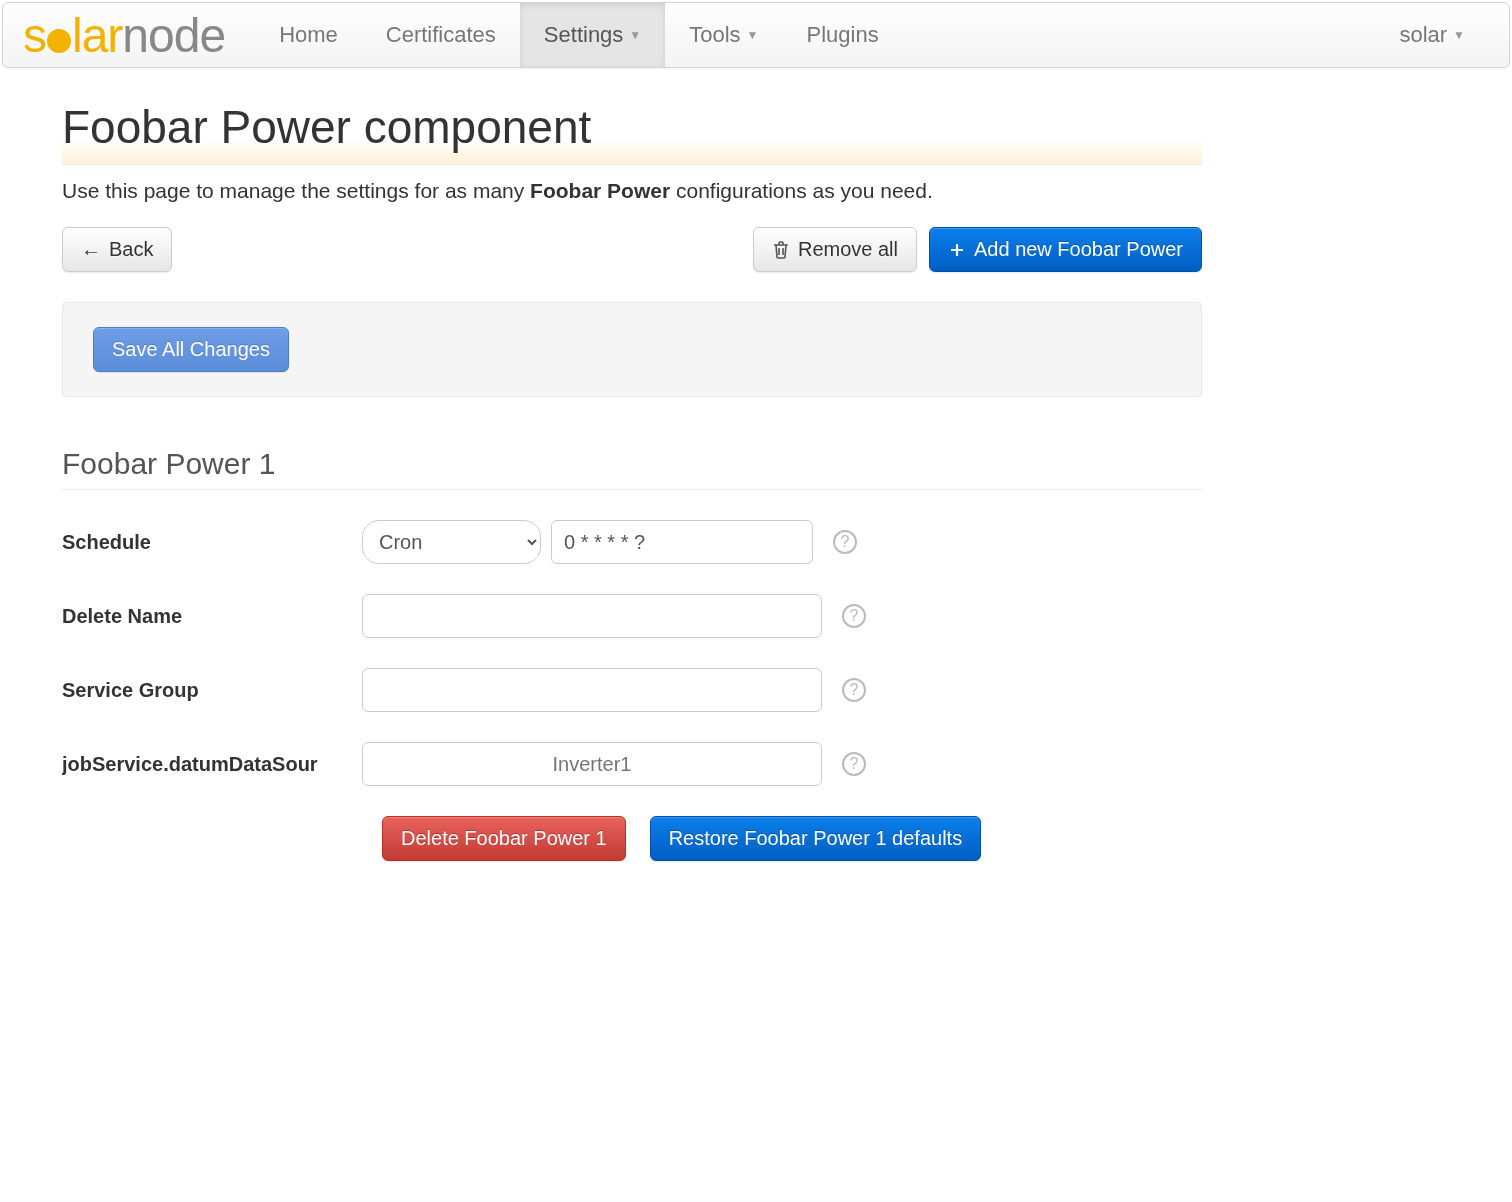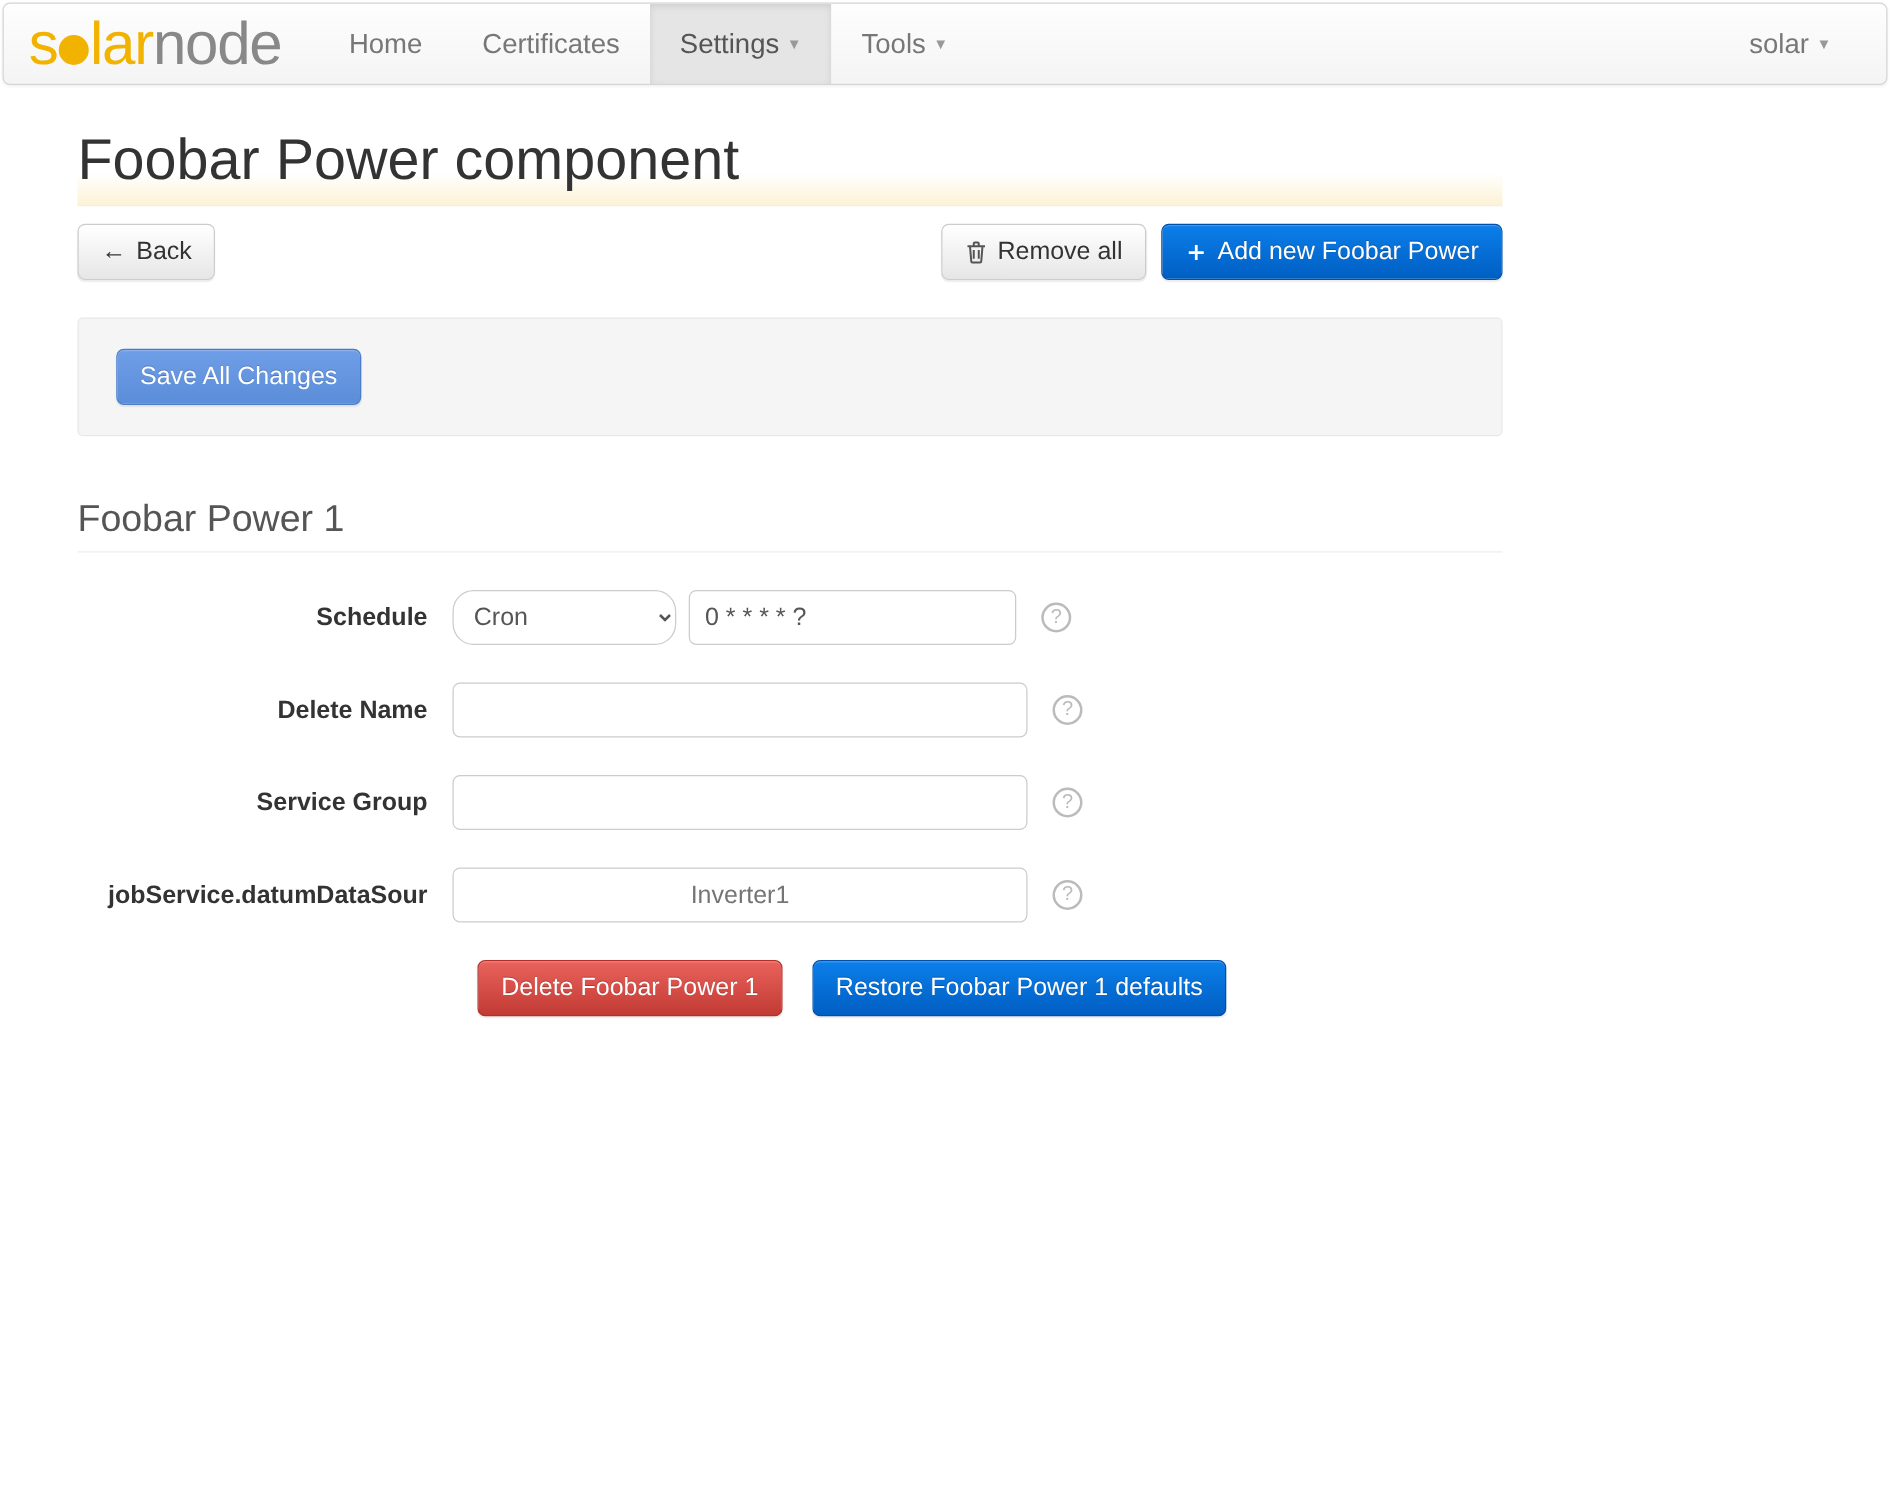--- a/index.html
+++ b/index.html
@@ -128,21 +128,21 @@
   padding-bottom: 8px;
   margin-bottom: 30px;
 }
 .form-row {
   display: flex;
   align-items: center;
   margin-bottom: 30px;
 }
 .form-label {
   width: 300px;
-  text-align: right;
+  text-align: left;
   padding-right: 20px;
   font-weight: 700;
   font-size: 20px;
   color: #333;
   white-space: nowrap;
   overflow: hidden;
 }
 .form-controls {
   display: flex;
   align-items: center;
@@ -190,31 +190,37 @@
         <span>Certificates</span>
       </a>
     <a class="nav-item active">
         <span>Settings</span>
         <span class="caret">▼</span>
       </a>
     <a class="nav-item">
         <span>Tools</span>
         <span class="caret">▼</span>
       </a>
+    <a class="nav-item">
+        <span>Plugins</span>
+      </a>
   </div>
   <div class="nav-right">
     <a class="nav-item">
         <span>solar</span>
         <span class="caret">▼</span>
       </a>
   </div>
 </div>
 
 <div class="container">
   <h1 class="page-title">Foobar Power component</h1>
+  <p class="subtitle">
+    <span>Use this page to manage the settings for as many </span><strong>Foobar Power</strong><span> configurations as you need.</span>
+  </p>
 
   <div class="toolbar">
     <button class="btn">
       <span class="icon">←</span>
       <span>Back</span>
     </button>
     <span class="spacer"></span>
     <button class="btn">
       <span class="icon">
         <svg width="18" height="20" viewBox="0 0 18 20" fill="none" stroke="#555" stroke-width="1.6">

